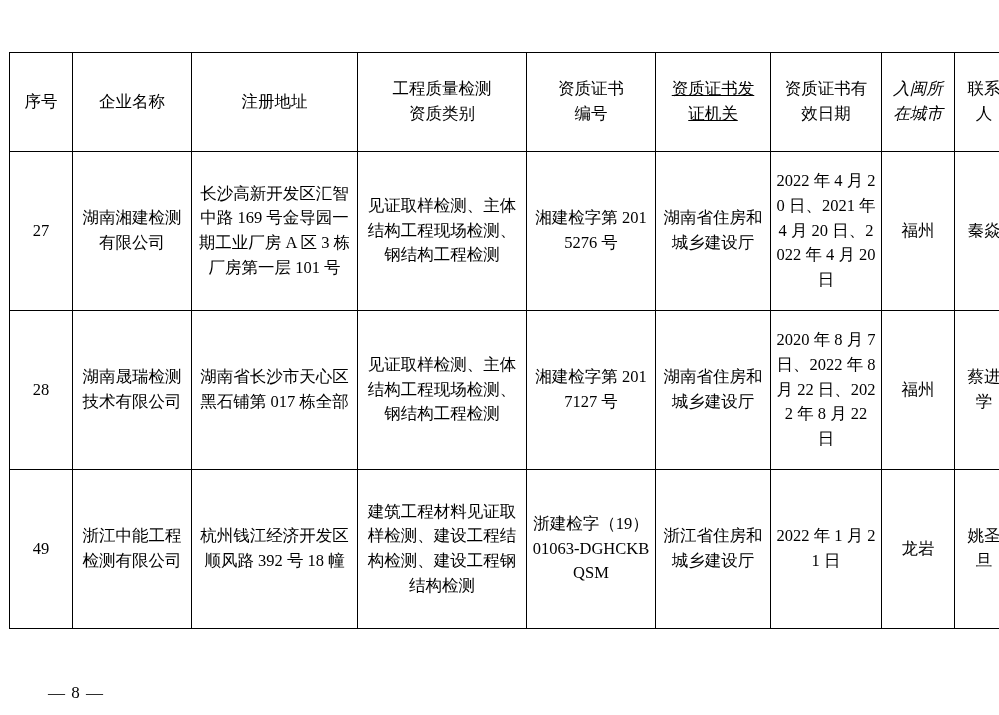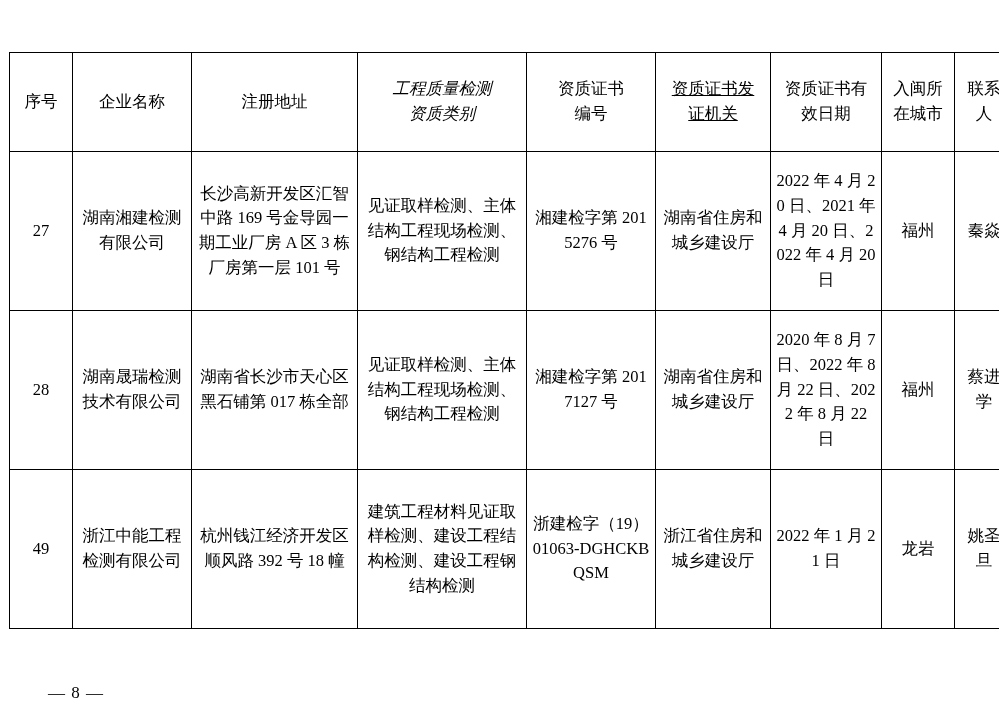--- a/index.html
+++ b/index.html
@@ -43,25 +43,25 @@
   thead td {
     height: 90px;
     font-size: 17px;
   }
   tbody td {
     height: 150px;
   }
   .c-seq    { width: 52px; }
   .c-name   { width: 108px; font-family: Liberation Serif, serif; }
   .c-addr   { width: 155px; }
-  .c-type   { width: 158px; font-style: italic; }
+  .c-type   { width: 158px; }
   .c-certno { width: 118px; margin-top: 28px; }
   .c-org    { width: 104px; text-decoration: underline; }
   .c-valid  { width: 100px; }
-  .c-city   { width: 62px; }
+  .c-city   { width: 62px; font-style: italic; }
   .c-person { width: 48px; }
 
   .seq-cell { font-size: 17px; }
   .tight { font-size: 16px; line-height: 1.45; }
 
   .footer {
     position: absolute;
     left: 48px;
     bottom: 12px;
     font-size: 17px;

